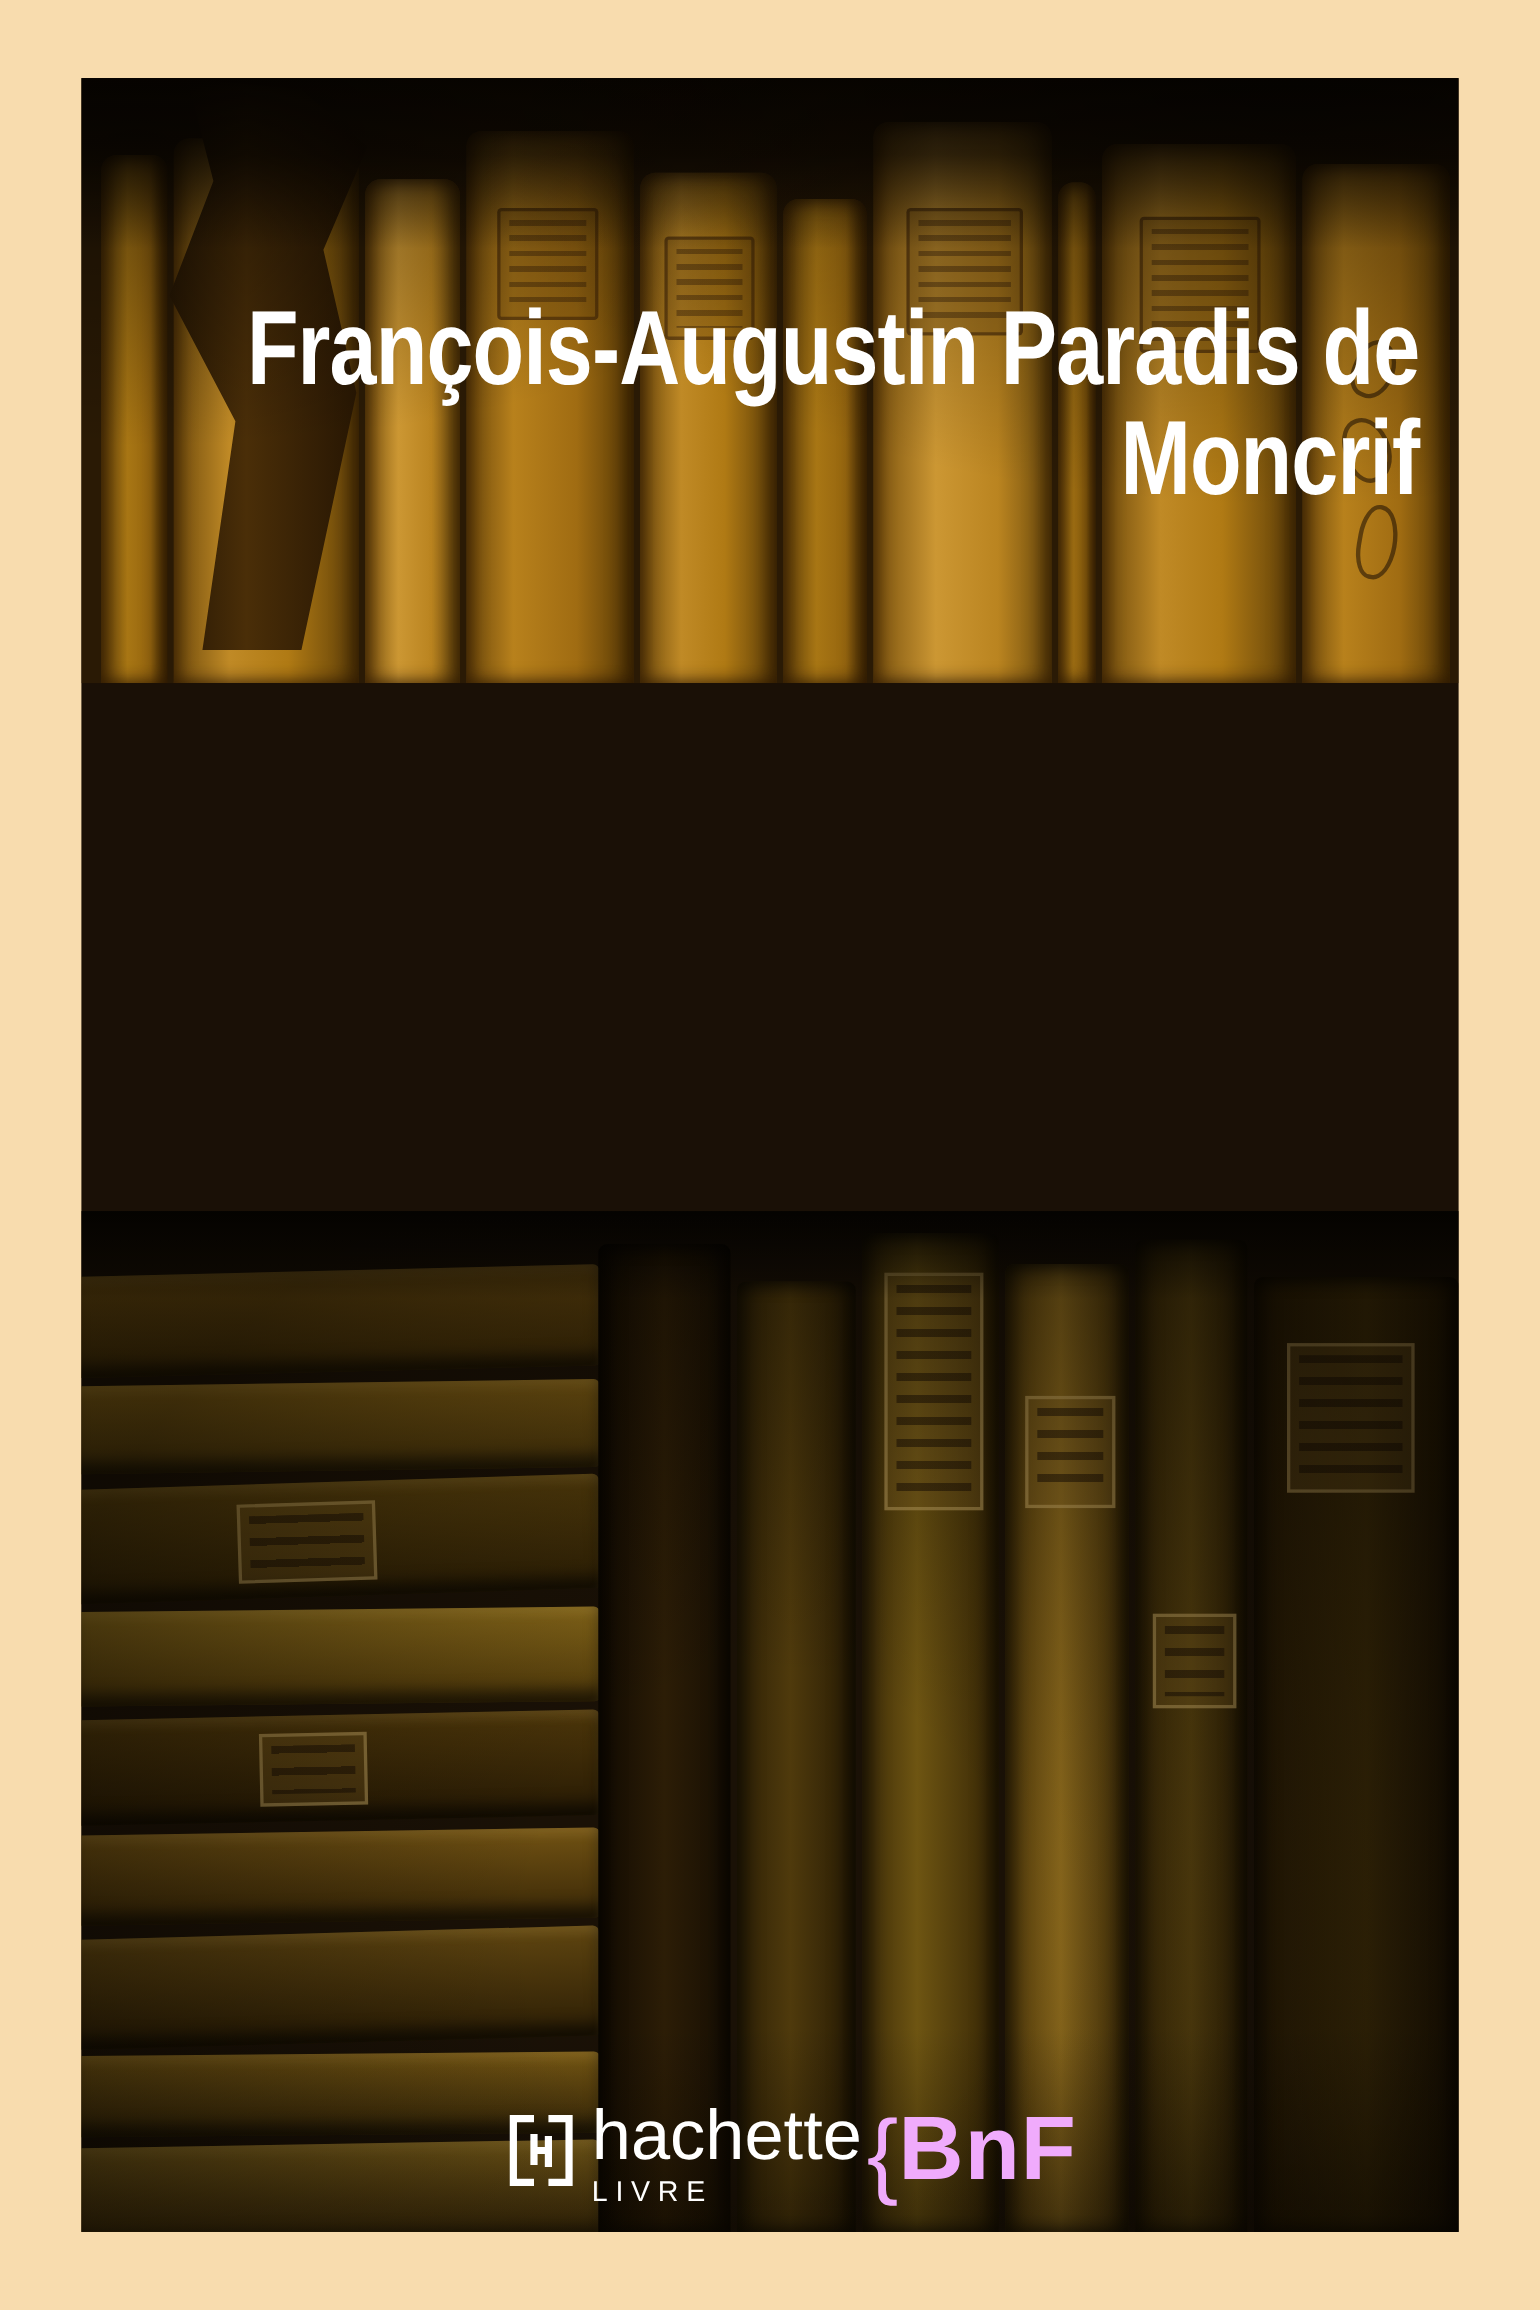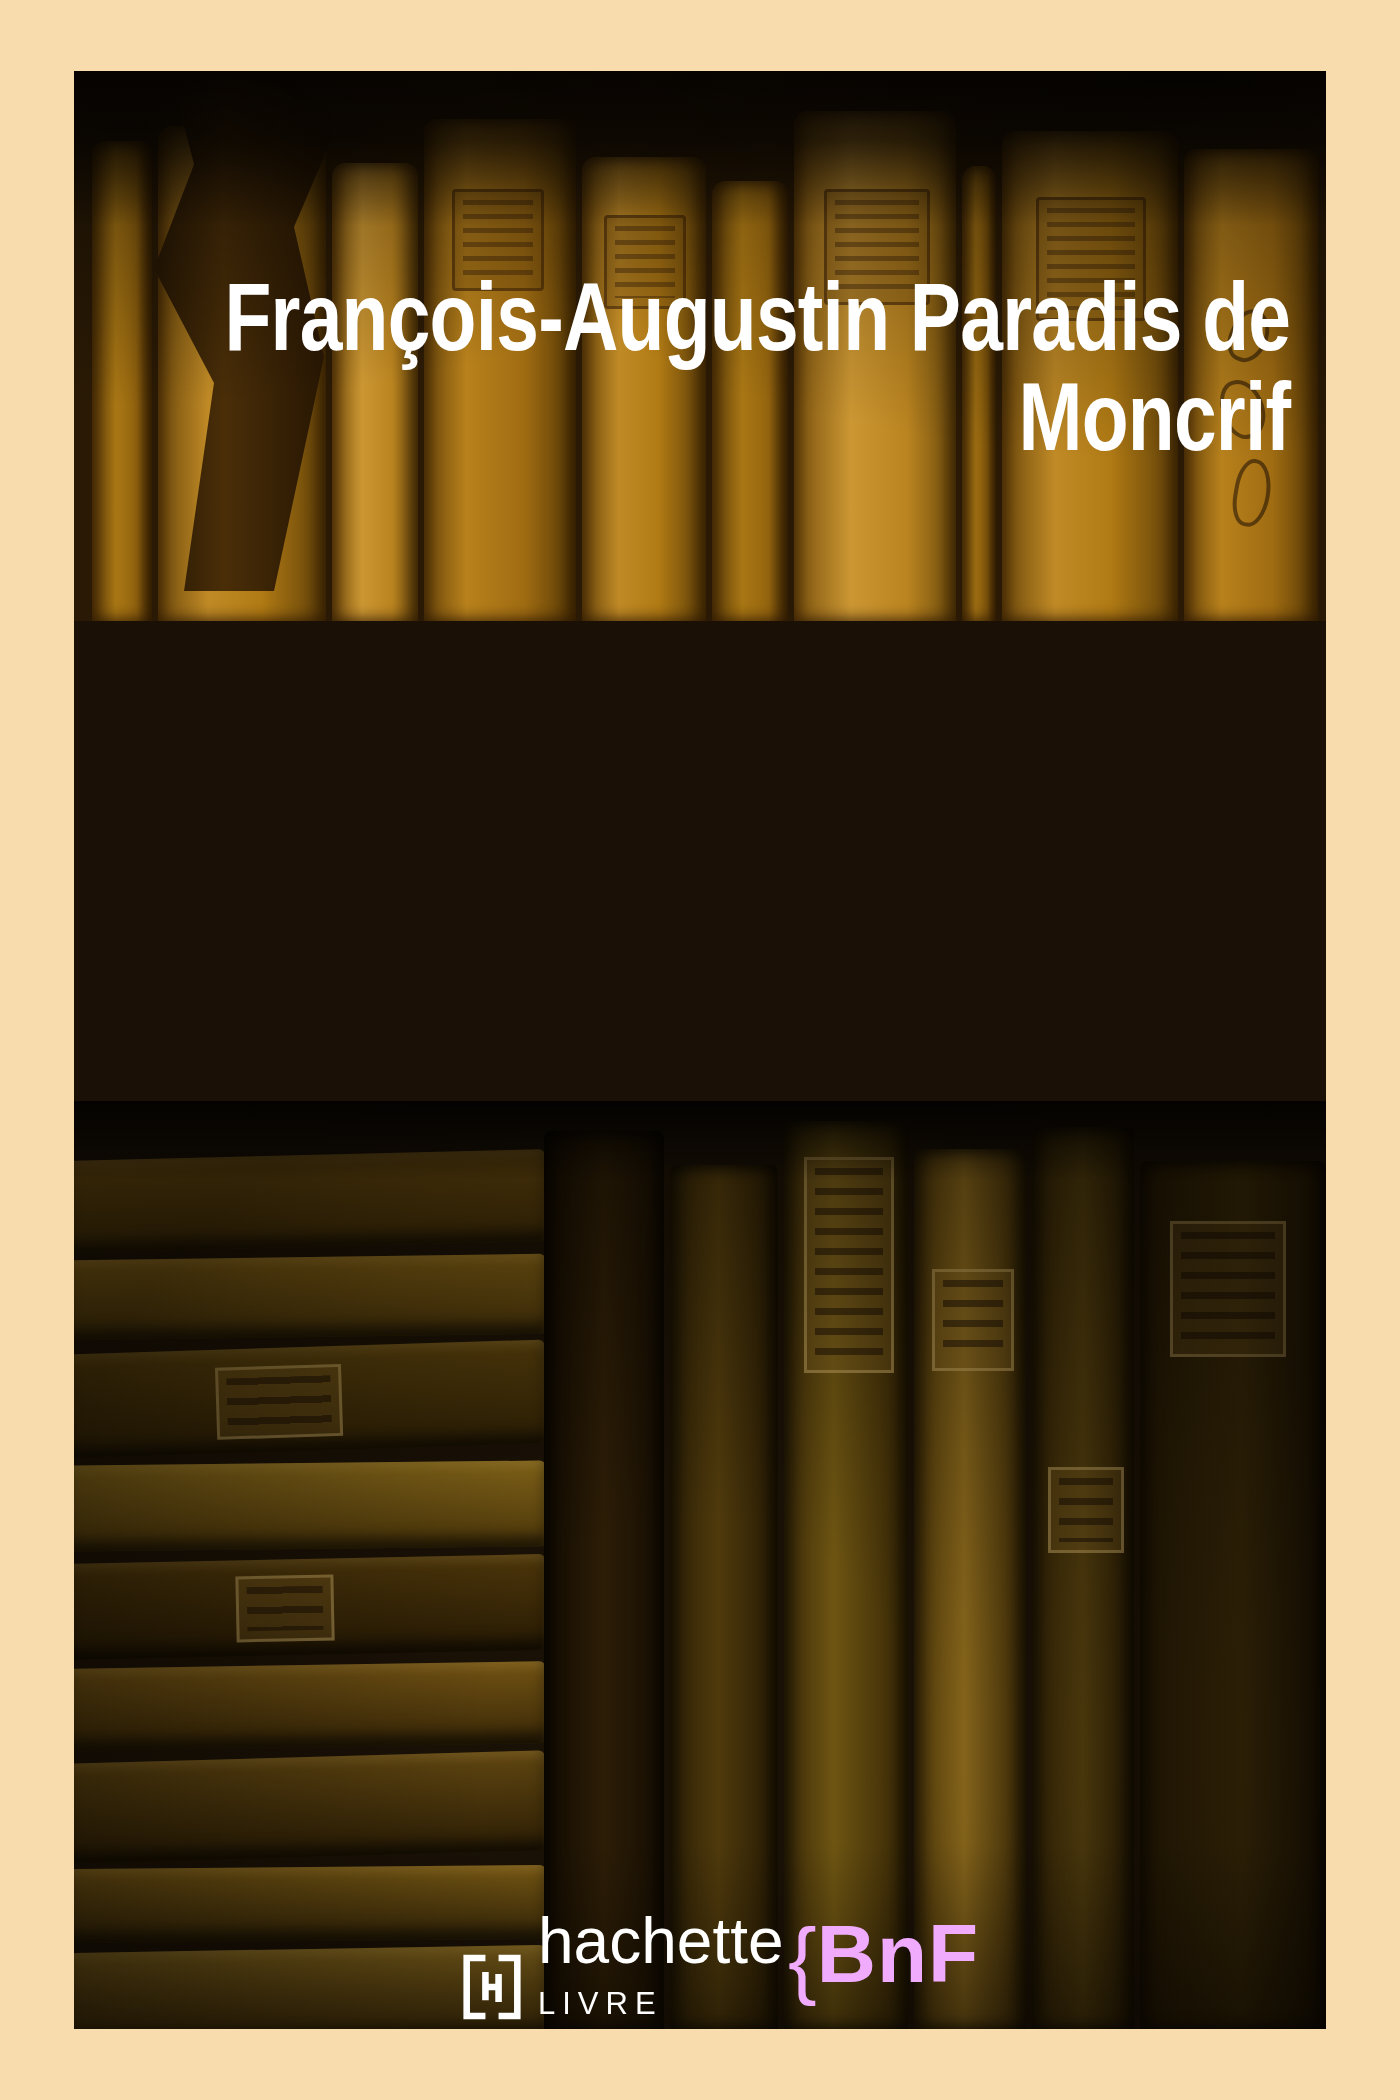--- a/index.html
+++ b/index.html
@@ -54,25 +54,25 @@
   .hb{position:absolute;left:-8px;width:480px;border-radius:6px;
       box-shadow:inset 0 6px 10px rgba(255,220,140,.12), inset 0 -10px 14px rgba(0,0,0,.6);}
   .vs{position:absolute;bottom:0;box-shadow:inset 8px 0 16px rgba(0,0,0,.55),inset -8px 0 16px rgba(0,0,0,.6);
       border-radius:8px 8px 0 0;}
   .blabel{position:absolute;border:3px solid rgba(225,195,125,.4);background:rgba(140,105,40,.3);}
   .blabel::after{content:'';position:absolute;inset:8px;
       background:repeating-linear-gradient(180deg,rgba(20,10,2,.5) 0 7px,transparent 7px 20px);}
 
   
   .logos{position:absolute;inset:0;z-index:6;}
-  .hachette{position:absolute;left:388px;top:808px;display:flex;align-items:flex-end;color:#fff;}
+  .hachette{position:absolute;left:388px;top:808px;display:flex;align-items:flex-start;color:#fff;}
   .hachette-mark{margin-top:12px;}
   .hachette-text{margin-left:16px;}
   .hachette-name{font-size:64px;line-height:64px;letter-spacing:0;}
-  .hachette-sub{font-size:31px;line-height:34px;letter-spacing:7px;margin-top:14px;}
+  .hachette-sub{font-size:26px;line-height:34px;letter-spacing:7px;margin-top:2px;}
   .bnf{position:absolute;left:714px;top:806px;color:#f0abfc;white-space:nowrap;}
   .bnf-brace{font-size:86px;font-weight:normal;vertical-align:-6px;}
   .bnf-name{font-size:82px;font-weight:bold;letter-spacing:1px;}
 </style>
 </head>
 <body>
 
 <div class="cover">
   <div class="photo">
 

